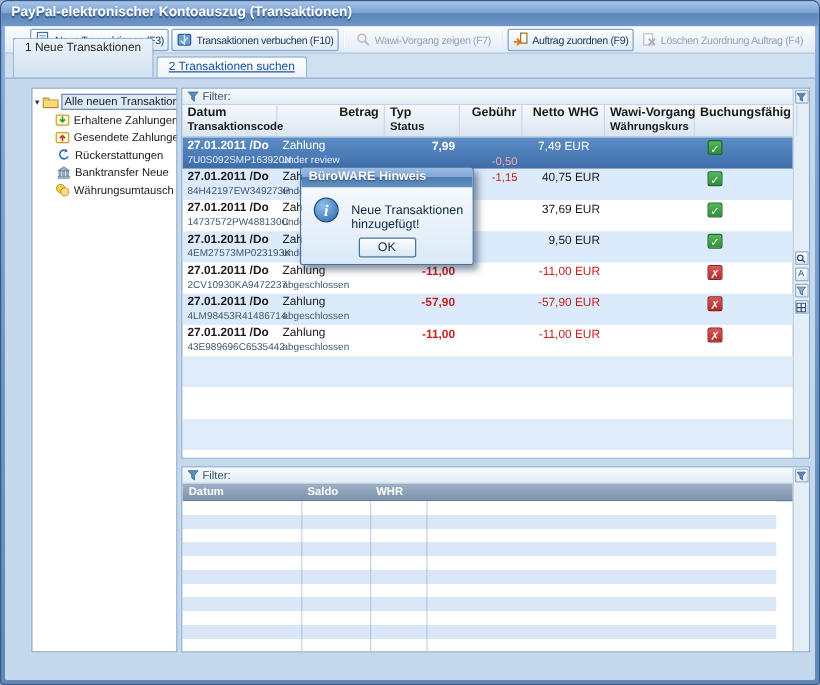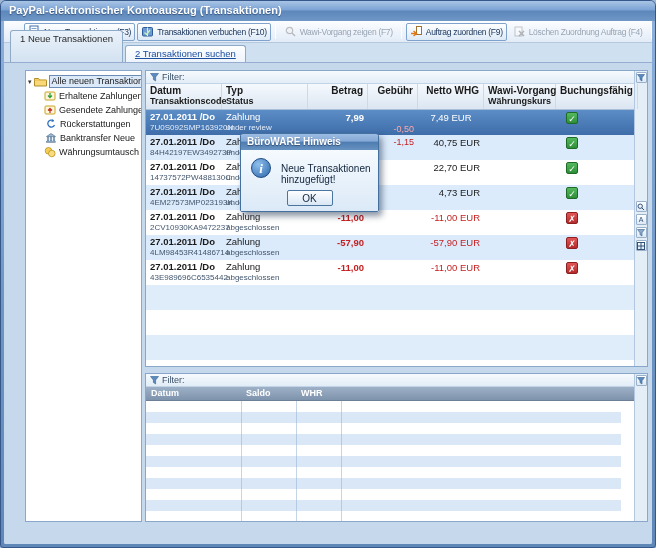--- a/index.html
+++ b/index.html
@@ -292,28 +292,28 @@
                   <path d="M0.5 0.5 h8 L5.6 4 V8 L3.4 6.4 V4 Z" fill="#5a8ac0" stroke="#35628f" stroke-width="0.6"></path>
                 </svg>
               </span>
             <span>Filter:</span>
           </div>
           <div class="tgrid thead">
             <div class="hc">
                 <div class="h1">Datum</div>
                 <div class="h2">Transaktionscode</div>
               </div>
+            <div class="hc r">
+                <div class="h1">Betrag</div>
+              </div>
             <div class="hc">
                 <div class="h1">Typ</div>
                 <div class="h2">Status</div>
               </div>
             <div class="hc r">
-                <div class="h1">Betrag</div>
-              </div>
-            <div class="hc r">
                 <div class="h1">Gebühr</div>
               </div>
             <div class="hc r">
                 <div class="h1">Netto WHG</div>
               </div>
             <div class="hc">
                 <div class="h1">Wawi-Vorgang</div>
                 <div class="h2">Währungskurs</div>
               </div>
             <div class="hc">
@@ -355,36 +355,36 @@
             <div class="c">
                 <div class="l1 date">27.01.2011 /Do</div>
                 <div class="l2">14737572PW488130C</div>
               </div>
             <div class="c">
                 <div class="l1">Zahlung</div>
                 <div class="l2">under review</div>
               </div>
             <div class="c num col-betrag"></div>
             <div class="c num col-gebuehr"></div>
-            <div class="c num col-netto pos">22,70 EUR</div>
+            <div class="c num col-netto pos">37,69 EUR</div>
             <div class="c"></div>
             <div class="c"><span class="bicon yes"></span></div>
           </div>
           <div class="tgrid trow">
             <div class="c">
                 <div class="l1 date">27.01.2011 /Do</div>
                 <div class="l2">4EM27573MP023193K</div>
               </div>
             <div class="c">
                 <div class="l1">Zahlung</div>
                 <div class="l2">under review</div>
               </div>
             <div class="c num col-betrag"></div>
             <div class="c num col-gebuehr"></div>
-            <div class="c num col-netto pos">4,73 EUR</div>
+            <div class="c num col-netto pos">9,50 EUR</div>
             <div class="c"></div>
             <div class="c"><span class="bicon yes"></span></div>
           </div>
           <div class="tgrid trow">
             <div class="c">
                 <div class="l1 date">27.01.2011 /Do</div>
                 <div class="l2">2CV10930KA9472237</div>
               </div>
             <div class="c">
                 <div class="l1">Zahlung</div>

